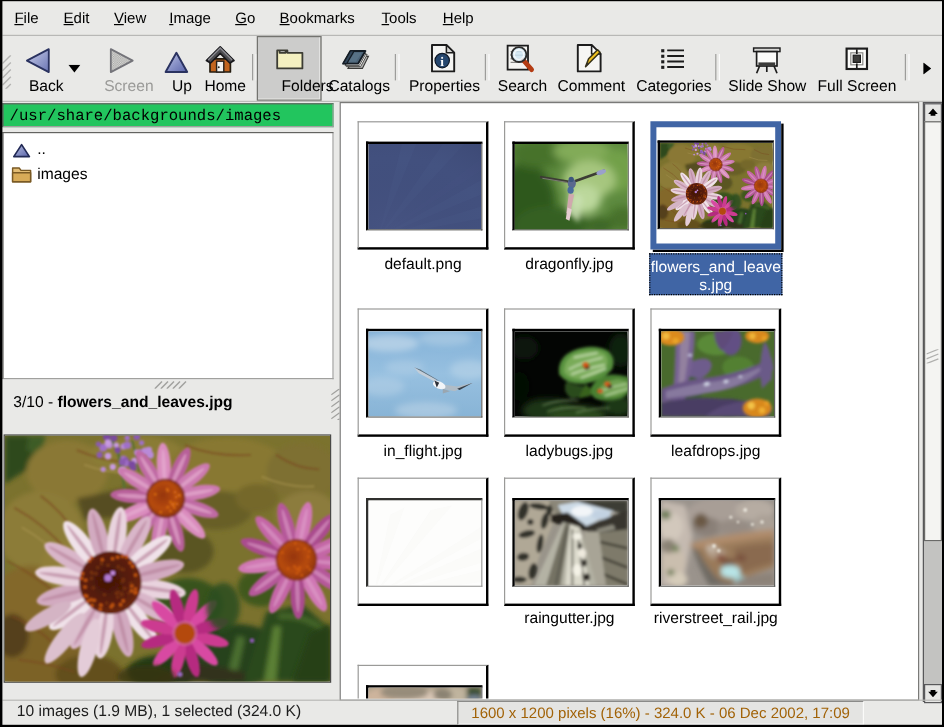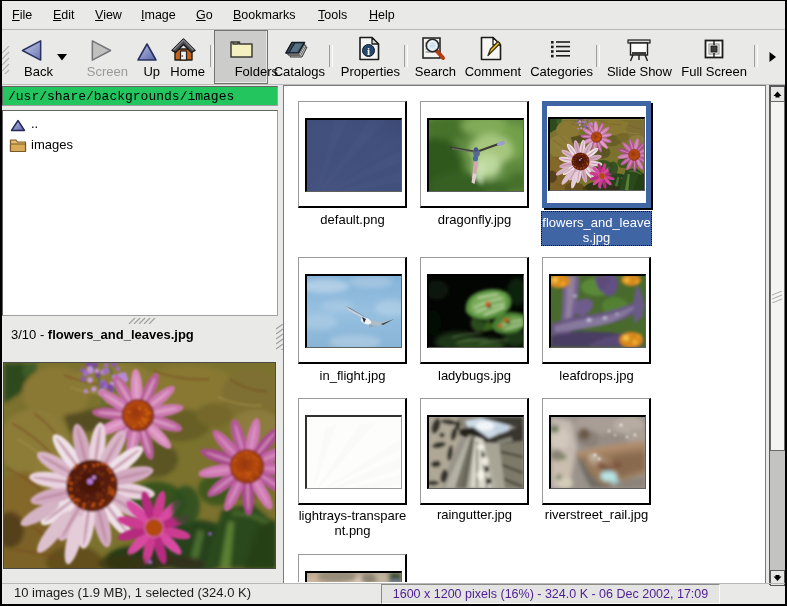--- a/index.html
+++ b/index.html
@@ -44,21 +44,21 @@
 
 #sbar{left:769px;top:85px;width:15px;height:498px;background:#c3c3c1;border:1px solid #58585a;}
 .sbtn{position:absolute;left:0;width:13px;background:#e6e6e4;border:1px solid #58585a;}
 #sthumb{position:absolute;left:0px;top:15px;width:13px;height:348px;background:#f4f4f2;
   border:1px solid #6a6a68;}
 
 #sbarline{left:2px;top:583px;width:783px;height:1px;background:#b8b8b6;}
 #stat1{left:14px;top:585px;font-size:13px;color:#1c1c1c;}
 #statbox{left:381px;top:584px;width:337px;height:18px;background:#e4e4e2;
   border:1px solid;border-color:#8a8a88 #fbfbf9 #fbfbf9 #8a8a88;
-  font-size:12.5px;text-align:center;line-height:18px;color:#4c1d95;}
+  font-size:12.5px;text-align:center;line-height:18px;color:#a16207;}
 .grip{position:absolute;}
 </style></head>
 <body>
 <div class="abs" id="bT"></div>
 <div class="abs" id="bL"></div>
 <div class="abs" id="bR"></div>
 <div class="abs" id="bB"></div>
 
 <div class="abs menu" style="left:12px"><u>F</u>ile</div>
 <div class="abs menu" style="left:53px"><u>E</u>dit</div>
@@ -831,21 +831,20 @@
 <g opacity="0.16" fill="#efefed">
 <path d="M4 80 L94 40 L94 52 Z"></path>
             <path d="M4 80 L94 58 L94 68 Z"></path>
 <path d="M4 80 L70 4 L52 8 Z"></path>
             <path d="M4 80 L30 6 L18 12 Z"></path>
 <path d="M4 80 L94 22 L94 32 Z"></path>
 </g>
 </svg>
       </div>
     </div>
-<div class="tlb" style="left:9px;top:422px;width:119px">lightrays-transpare<br>nt.png</div>
 
 <div class="thf" style="left:136px;top:312px">
       <div class="thimg">
 <svg width="94" height="71" viewBox="0 0 94 71">
 <defs>
             <filter id="bl6" x="-30%" y="-30%" width="160%" height="160%">
               <feGaussianBlur stdDeviation="1.5"></feGaussianBlur>
             </filter>
           </defs>
 <rect width="94" height="71" fill="#99948a"></rect>

